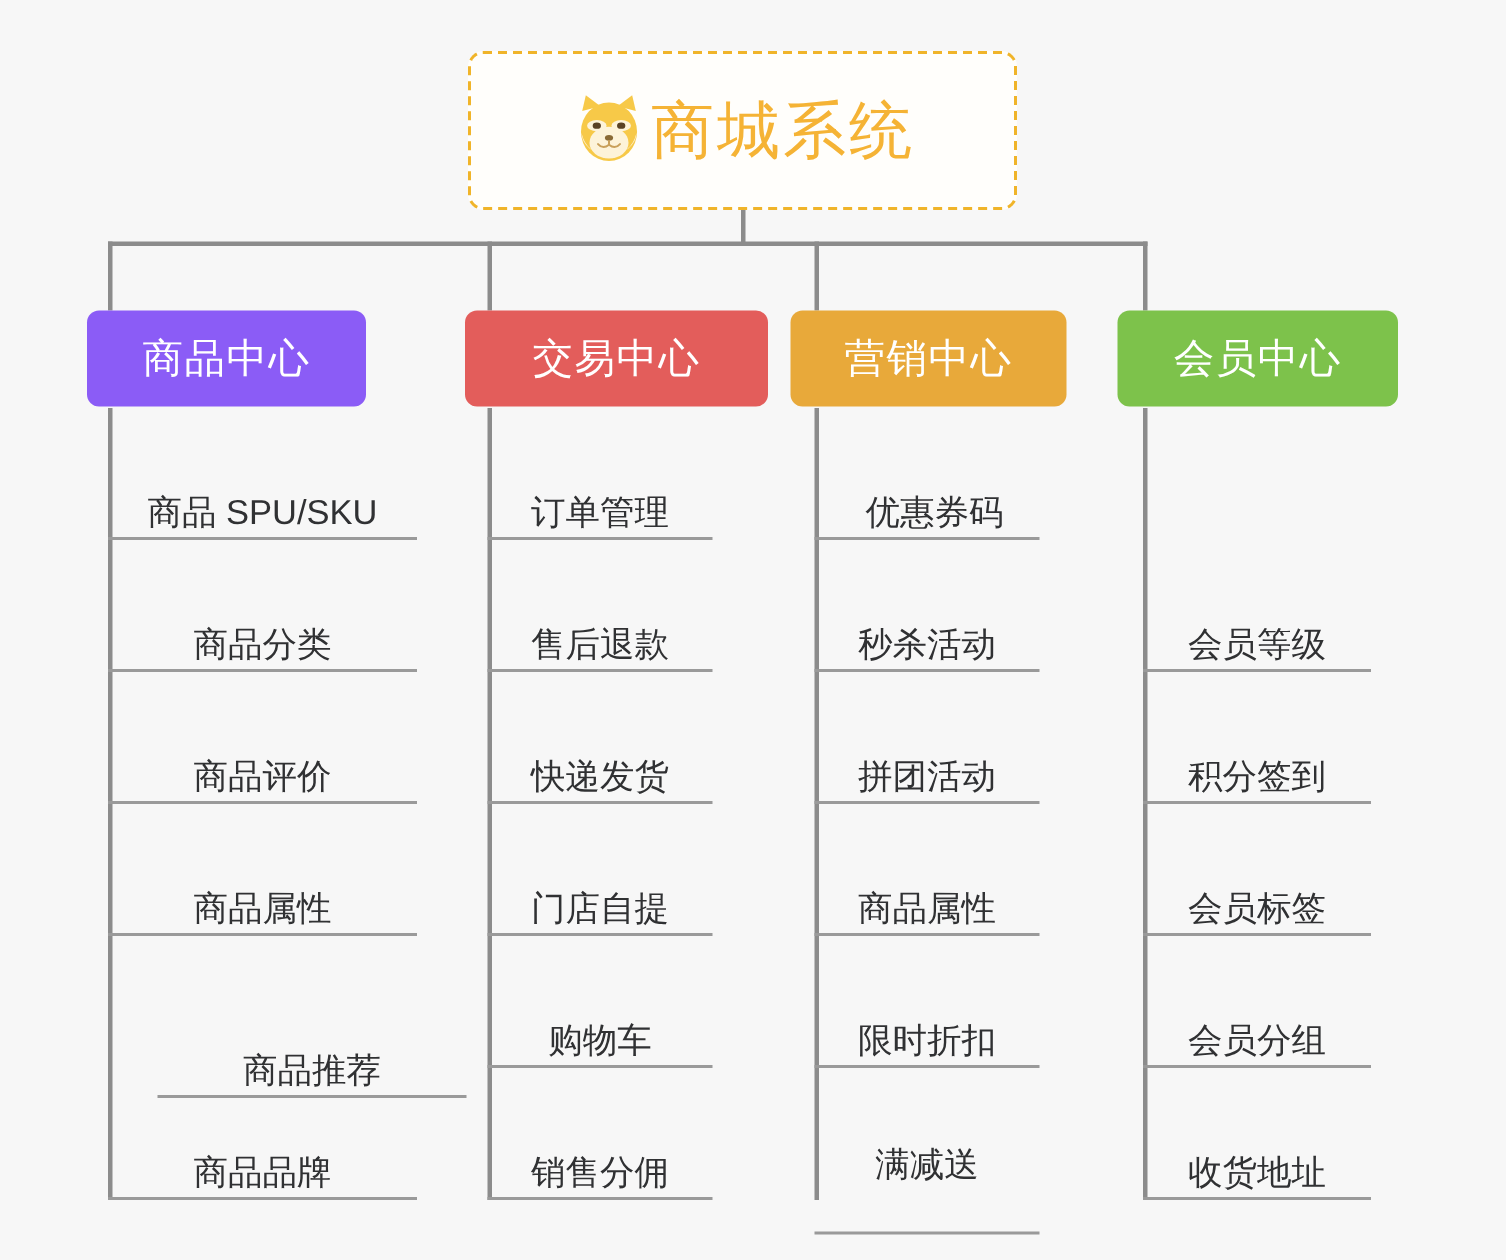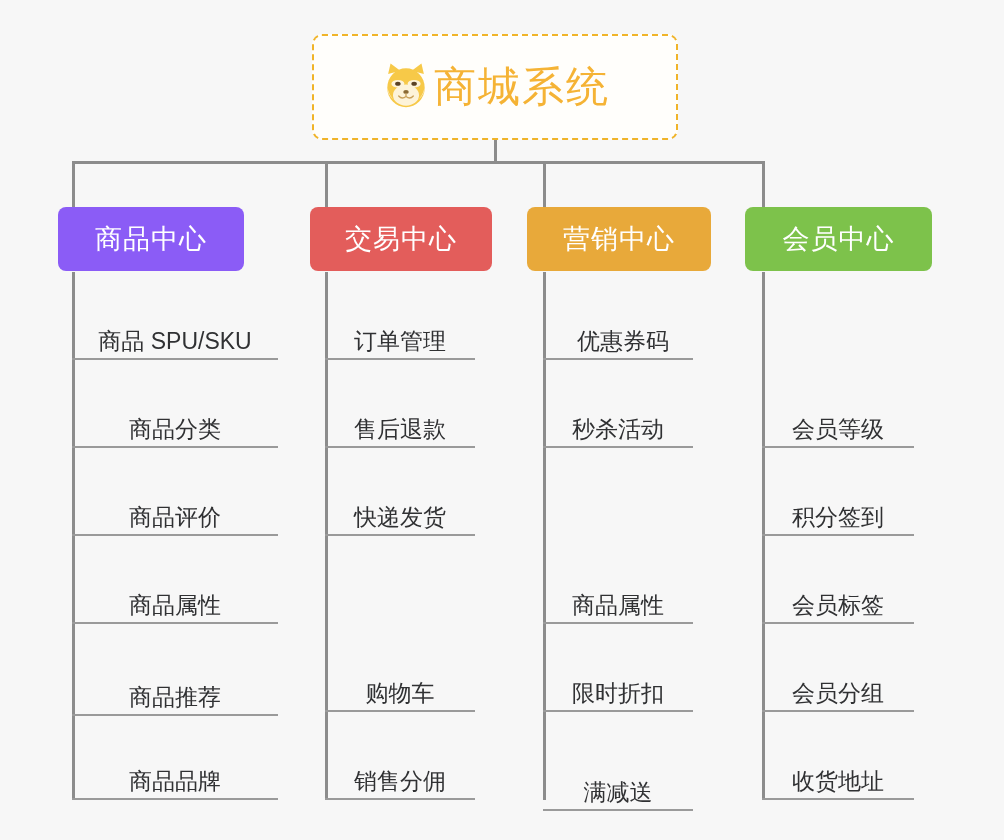--- a/index.html
+++ b/index.html
@@ -157,66 +157,72 @@
         </div>
         <div class="leaf-item" style="top: 88px; width: 206px;">
           <span class="leaf-label">商品分类</span>
         </div>
         <div class="leaf-item" style="top: 176px; width: 206px;">
           <span class="leaf-label">商品评价</span>
         </div>
         <div class="leaf-item" style="top: 264px; width: 206px;">
           <span class="leaf-label">商品属性</span>
         </div>
-        <div class="leaf-item" style="top: 356px; width: 206px;">
+        <div class="leaf-item" style="top: 372px; width: 206px; margin-left: 33px;">
           <span class="leaf-label">商品推荐</span>
         </div>
         <div class="leaf-item" style="top: 440px; width: 206px;">
           <span class="leaf-label">商品品牌</span>
         </div>
       </div>
-      <div class="cat-box" style="left: 310px; top: 207px; width: 182px; background: rgb(227, 93, 91);">
+      <div class="cat-box" style="left: 310px; top: 207px; width: 202px; background: rgb(227, 93, 91);">
         <span class="cat-label">交易中心</span>
       </div>
       <div class="leaf-col" style="left: 325px; height: 528px; width: 150px;">
         <div class="spine" style="height: 528px; background: rgb(140, 140, 140);"></div>
         <div class="leaf-item" style="top: 0px; width: 150px;">
           <span class="leaf-label">订单管理</span>
         </div>
         <div class="leaf-item" style="top: 88px; width: 150px;">
           <span class="leaf-label">售后退款</span>
         </div>
         <div class="leaf-item" style="top: 176px; width: 150px;">
           <span class="leaf-label">快递发货</span>
         </div>
+        <div class="leaf-item" style="top: 264px; width: 150px;">
+          <span class="leaf-label">门店自提</span>
+        </div>
         <div class="leaf-item" style="top: 352px; width: 150px;">
           <span class="leaf-label">购物车</span>
         </div>
         <div class="leaf-item" style="top: 440px; width: 150px;">
           <span class="leaf-label">销售分佣</span>
         </div>
       </div>
       <div class="cat-box" style="left: 527px; top: 207px; width: 184px; background: rgb(232, 169, 58);">
         <span class="cat-label">营销中心</span>
       </div>
       <div class="leaf-col" style="left: 543px; height: 528px; width: 150px;">
         <div class="spine" style="height: 528px; background: rgb(140, 140, 140);"></div>
         <div class="leaf-item" style="top: 0px; width: 150px; padding-left: 24px;">
           <span class="leaf-label">优惠券码</span>
         </div>
         <div class="leaf-item" style="top: 88px; width: 150px;">
           <span class="leaf-label">秒杀活动</span>
         </div>
+        <div class="leaf-item" style="top: 176px; width: 150px;">
+          <span class="leaf-label">拼团活动</span>
+        </div>
         <div class="leaf-item" style="top: 264px; width: 150px;">
           <span class="leaf-label">商品属性</span>
         </div>
         <div class="leaf-item" style="top: 352px; width: 150px;">
           <span class="leaf-label">限时折扣</span>
         </div>
-        <div class="leaf-item" style="top: 451px; width: 150px;">
+        <div class="leaf-item" style="top: 463px; width: 150px; align-items: center;">
           <span class="leaf-label">满减送</span>
         </div>
       </div>
       <div class="cat-box" style="left: 745px; top: 207px; width: 187px; background: rgb(125, 194, 75);">
         <span class="cat-label">会员中心</span>
       </div>
       <div class="leaf-col" style="left: 762px; height: 528px; width: 152px;">
         <div class="spine" style="height: 528px; background: rgb(140, 140, 140);"></div>
         <div class="leaf-item" style="top: 88px; width: 152px;">
           <span class="leaf-label">会员等级</span>

